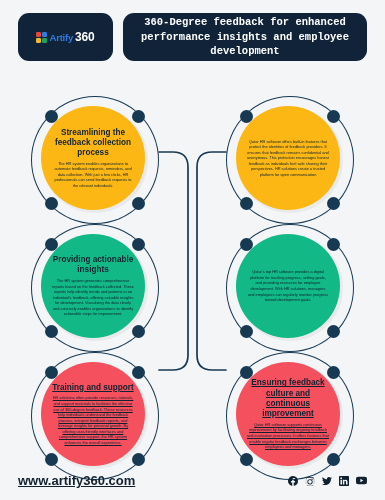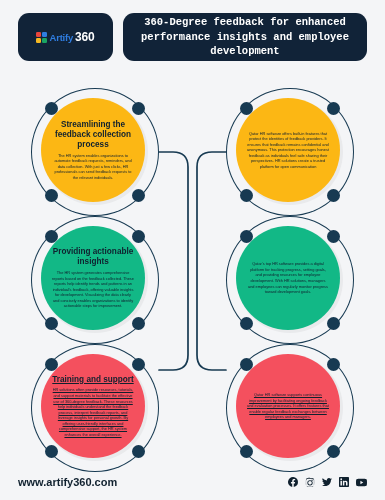--- a/index.html
+++ b/index.html
@@ -61,21 +61,21 @@
   .connectors {
     position:absolute;
     top:0; left:0;
     width:385px; height:500px;
     pointer-events:none;
   }
 
   
   .grid {
     position:absolute;
-    top:88px; left:0;
+    top:96px; left:0;
     width:385px;
   }
   .row { position:relative; height:128px; }
   .node {
     position:absolute;
     width:128px; height:128px;
   }
   .node.left  { left:31px; }
   .node.right { left:226px; }
 
@@ -150,21 +150,21 @@
   .c-red h3, .c-red p { color:#10212f;text-decoration:underline; }
 
   
   .footer {
     position:absolute;
     bottom:12px; left:18px; right:18px;
     display:flex;
     align-items:center;
     justify-content:space-between;
   }
-  .site { font-size:11px; font-weight:bold; color:#10212f; }
+  .site { font-size:13px; font-weight:bold; color:#10212f;text-decoration:underline; }
   .socials { display:flex; align-items:center; gap:7px; }
   .socials svg { display:block; fill:#10212f; }
 </style>
 </head>
 <body>
 
 <svg class="connectors" viewBox="0 0 385 500" xmlns="http://www.w3.org/2000/svg">
   <g fill="none" stroke="#173a52" stroke-width="1.7" stroke-linecap="round">
 
     <path d="M226,152 L212,152 Q197,152 197,167 L197,355 Q197,370 212,370 L226,370"></path>
@@ -280,20 +280,21 @@
       <div class="ring">
         <div class="arc"></div>
           <div class="arc2"></div>
         <span class="dot tl"></span>
         <span class="dot tr"></span>
         <span class="dot bl"></span>
         <span class="dot br"></span>
       </div>
       <div class="disc-shadow"></div>
       <div class="disc c-red">
+        <h3>Ensuring feedback culture and continuous improvement</h3>
         <p>Qatar HR software supports continuous improvement by facilitating ongoing feedback and evaluation processes. It offers features that enable regular feedback exchanges between employees and managers.</p>
       </div>
     </div>
   </div>
 
 </div>
 
 <div class="footer">
   <span class="site">www.artify360.com</span>
   <div class="socials">

